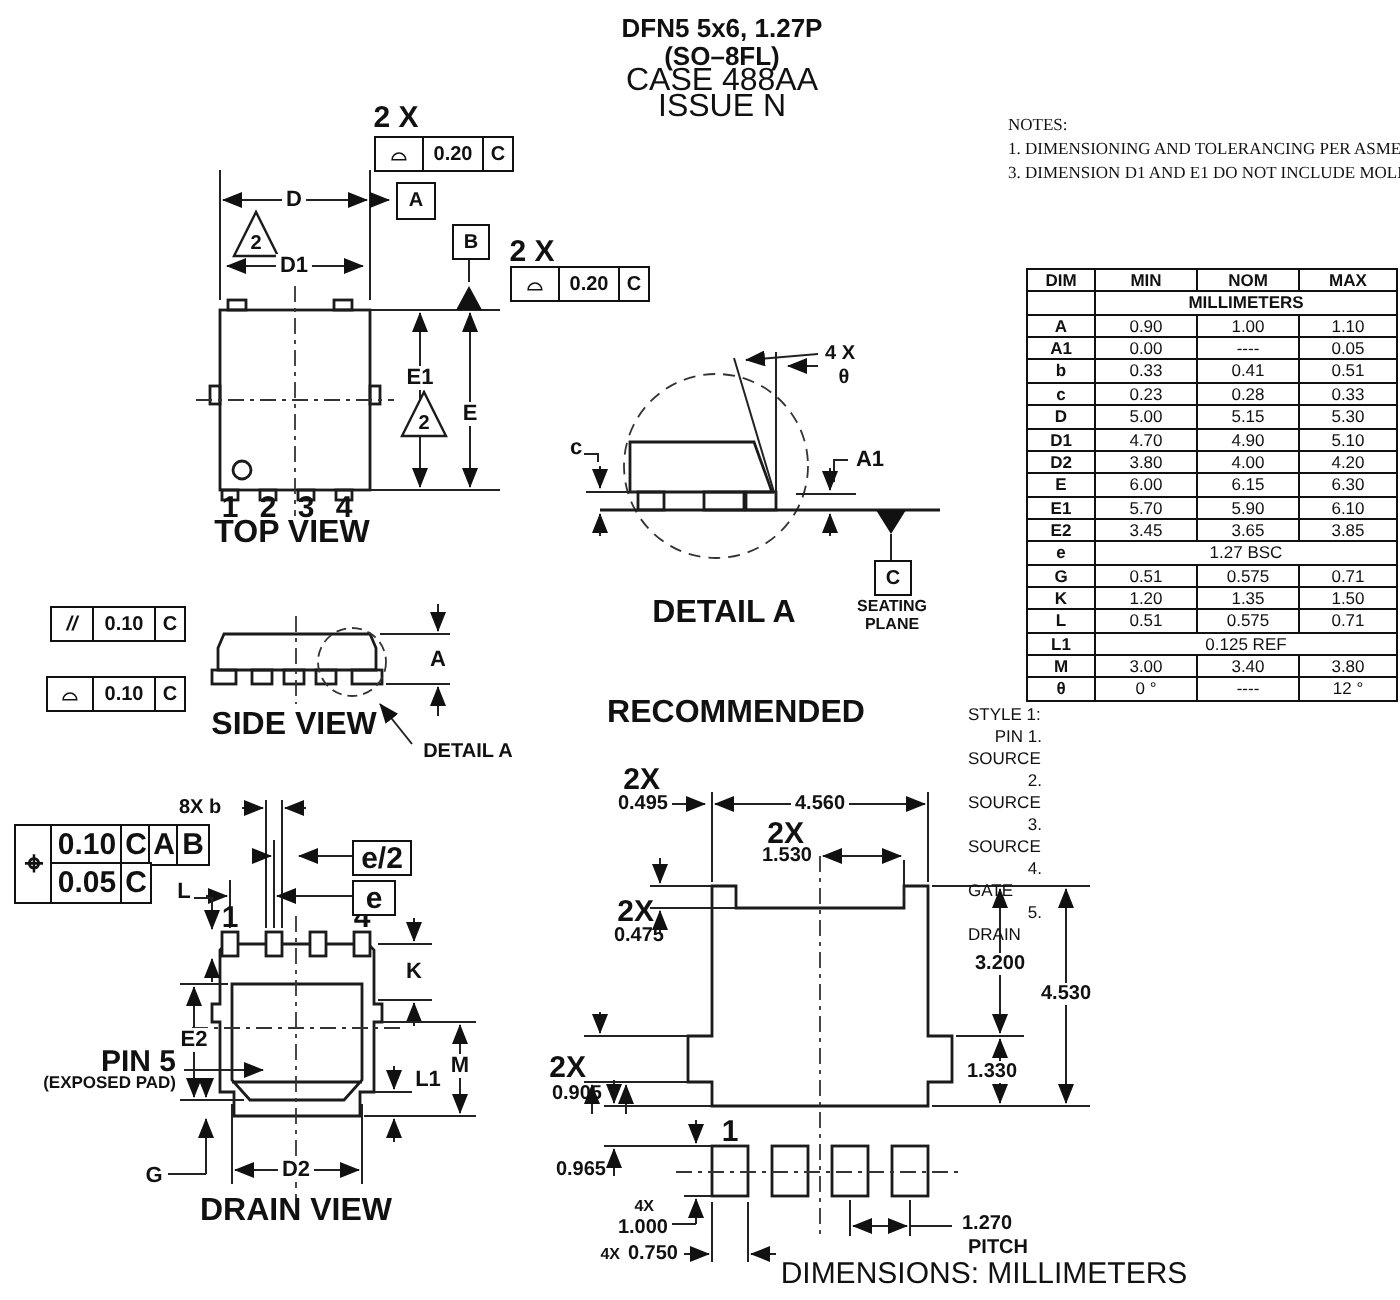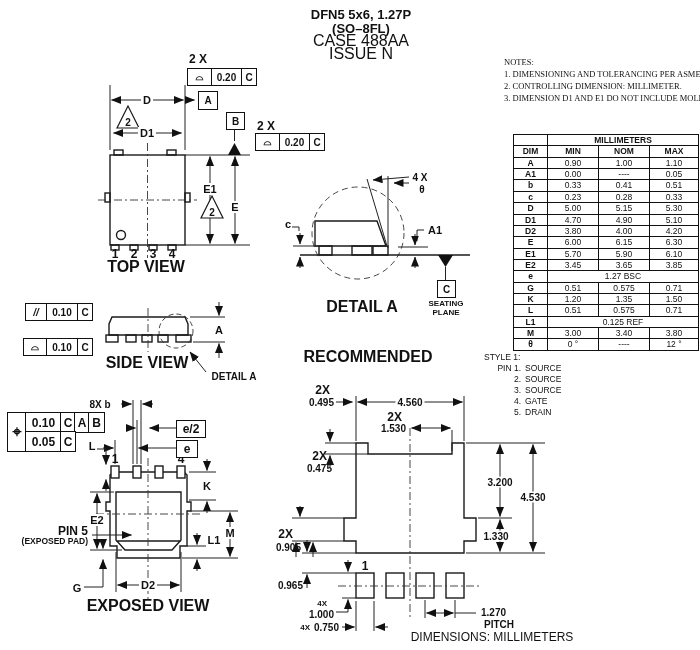--- a/index.html
+++ b/index.html
@@ -4,41 +4,41 @@
 <style>
   html,body{margin:0;padding:0;background:#fff;}
   #page{position:relative;width:700px;height:650px;background:#ffffff;overflow:hidden;
         font-family:"Liberation Sans","DejaVu Sans",sans-serif;color:#111;}
   svg{position:absolute;left:0;top:0;}
   .abs{position:absolute;white-space:nowrap;}
   .c{transform:translate(-50%,-50%);}
   .r{transform:translate(-100%,-50%);}
   .l{transform:translate(0,-50%);}
   .b{font-weight:bold;}
-  .f8{font-size:8px;}.f85{font-size:8.5px;}.f9{font-size:12px;}.f10{font-size:10px;}
+  .f8{font-size:8px;}.f85{font-size:8.5px;}.f9{font-size:15px;}.f10{font-size:10px;}
   .f11{font-size:11px;}.f12{font-size:16px;}.f13{font-size:13px;text-align:center;}
   .wb{background:#fff;padding:0 2px;}
   .box{border:1.3px solid #111;background:#fff;text-align:center;
        display:flex;align-items:center;justify-content:center;font-weight:bold;}
   .fcf{display:flex;background:#fff;border:1.3px solid #111;}
   .fcf span{display:flex;align-items:center;justify-content:center;height:16px;
             border-right:1.3px solid #111;font-weight:bold;font-size:10px;}
   .fcf span:last-child{border-right:none;}
   #notes{left:504px;top:57px;width:176px;font-size:8.5px;line-height:1.3;font-family:Liberation Serif, serif;}
   #notes .nt{font-weight:normal;}
   #notes ol{margin:1px 0 0 0;padding:0;list-style:none;}
   #notes li{padding-left:13px;text-indent:-13px;margin-bottom:1px;}
   #dimtable{left:513px;top:134px;border-collapse:collapse;font-size:8.5px;}
   #dimtable td,#dimtable th{border:1px solid #111;text-align:center;padding:0 2px;
       line-height:1.22;height:10px;}
   #dimtable .dimc{font-weight:bold;width:29px;}
   #dimtable th{font-weight:bold;}
   #dimtable .mn{width:46px}.nm{width:46px}.mx{width:44px}
   #style1{left:484px;top:352px;font-size:8.5px;line-height:1.3;}
-  #style1 .row{display:flex;}
+  #style1 .row{display:flex;flex-direction:column;}
   #style1 .pn{width:37px;text-align:right;padding-right:4px;}
 </style>
 </head>
 <body>
 
 <div id="page">
 
   <svg width="700" height="650" viewBox="0 0 700 650">
     <defs>
       <marker id="m" markerUnits="userSpaceOnUse" markerWidth="10" markerHeight="8" refX="9.5" refY="4" orient="auto">
@@ -207,36 +207,35 @@
 
   <span class="abs c b f13" style="left:361px;top:14px">DFN5 5x6, 1.27P</span>
   <span class="abs c b f13" style="left:361px;top:28px">(SO–8FL)</span>
   <span class="abs c f12" style="left:361px;top:41px">CASE 488AA</span>
   <span class="abs c f12" style="left:361px;top:54px">ISSUE N</span>
 
   <div id="notes" class="abs">
     <div class="nt">NOTES:</div>
     <ol>
       <li>1. DIMENSIONING AND TOLERANCING PER ASME Y14.5M, 1994.</li>
-      <li>2. CONTROLLING DIMENSION: MILLIMETER.</li>
       <li>3. DIMENSION D1 AND E1 DO NOT INCLUDE MOLD FLASH PROTRUSIONS OR GATE BURRS.</li>
     </ol>
   </div>
 
   <table id="dimtable" class="abs">
     <thead>
-      <tr>
-        <th class="dimc"></th>
-        <th colspan="3">MILLIMETERS</th>
-      </tr>
       <tr>
         <th class="dimc">DIM</th>
         <th class="mn">MIN</th>
         <th class="nm">NOM</th>
         <th class="mx">MAX</th>
+      </tr>
+      <tr>
+        <th class="dimc"></th>
+        <th colspan="3">MILLIMETERS</th>
       </tr>
     </thead>
     <tbody>
         <tr>
           <td class="dimc">A</td>
           <td>0.90</td>
           <td>1.00</td>
           <td>1.10</td>
         </tr>
         <tr>
@@ -421,21 +420,21 @@
   <div class="box abs f9" style="left:176px;top:420px;width:28px;height:16px">e/2</div>
   <div class="box abs f9" style="left:176px;top:440px;width:20px;height:16px">e</div>
   <span class="abs c b f11 wb" style="left:207px;top:486px">K</span>
   <span class="abs c b f11 wb" style="left:97px;top:520px">E2</span>
   <span class="abs r b f9" style="left:88px;top:531px">PIN 5</span>
   <span class="abs r b f85" style="left:88px;top:541px">(EXPOSED PAD)</span>
   <span class="abs c b f11 wb" style="left:230px;top:533px">M</span>
   <span class="abs c b f11" style="left:214px;top:540px">L1</span>
   <span class="abs c b f11 wb" style="left:148px;top:585px">D2</span>
   <span class="abs c b f11" style="left:77px;top:588px">G</span>
-  <span class="abs c b f12" style="left:148px;top:606px">EXPOSED VIEW</span>
+  <span class="abs c b f12" style="left:148px;top:606px">DRAIN VIEW</span>
 
   <span class="abs c b f12" style="left:368px;top:357px">RECOMMENDED</span>
   <span class="abs r b f9" style="left:330px;top:390px">2X</span>
   <span class="abs r b f10" style="left:334px;top:402px">0.495</span>
   <span class="abs c b f10 wb" style="left:410px;top:402px">4.560</span>
   <span class="abs r b f9" style="left:402px;top:417px">2X</span>
   <span class="abs r b f10" style="left:406px;top:428px">1.530</span>
   <span class="abs r b f9" style="left:327px;top:456px">2X</span>
   <span class="abs r b f10" style="left:332px;top:468px">0.475</span>
   <span class="abs r b f9" style="left:293px;top:534px">2X</span>

